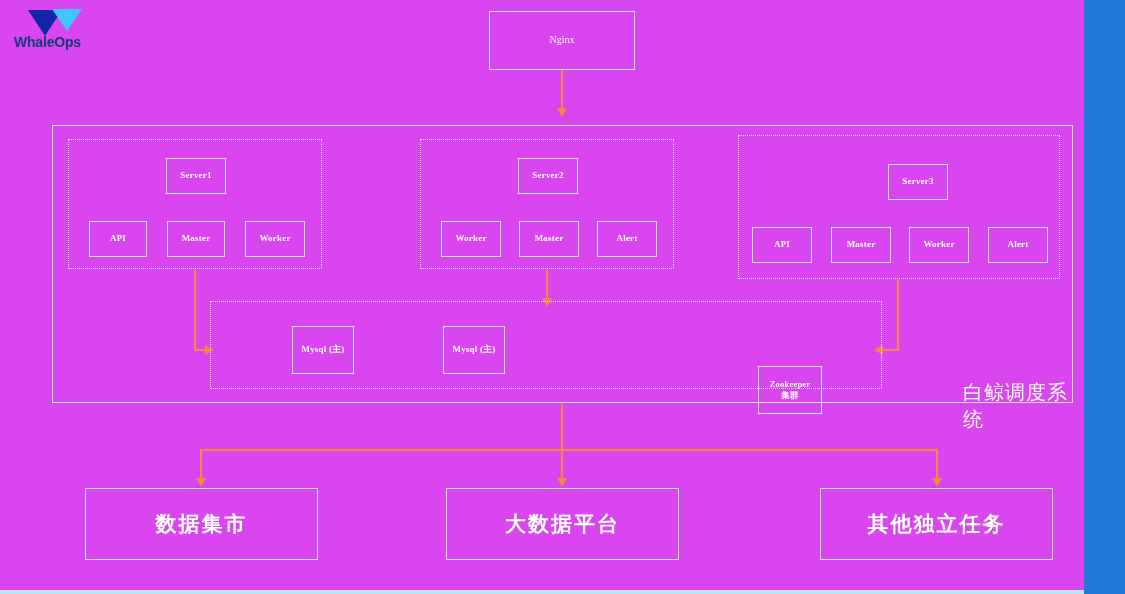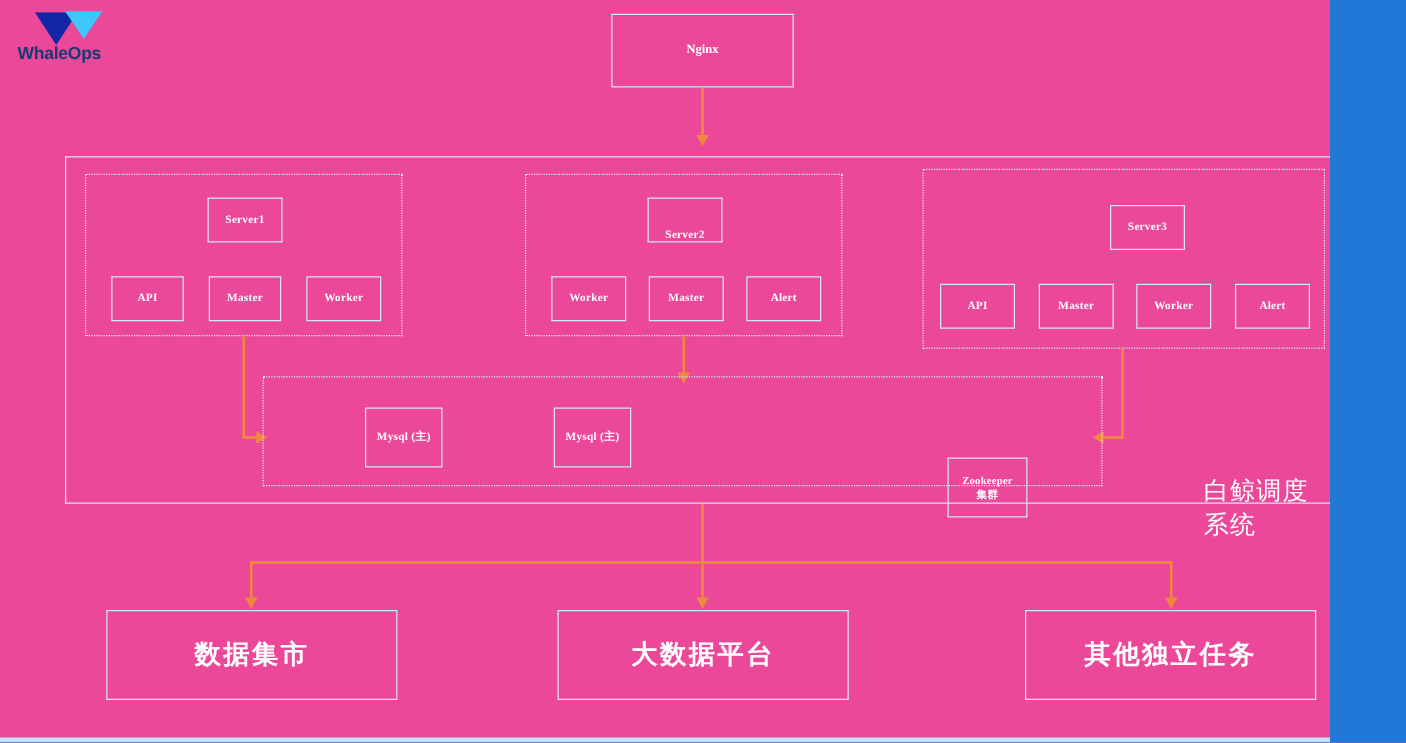--- a/index.html
+++ b/index.html
@@ -4,23 +4,24 @@
 <style>
   html, body {
     margin: 0;
     padding: 0;
     background: #2079d6;
   }
   #canvas {
     position: relative;
     width: 1064px;
     height: 594px;
-    background: #ec4899;
+    background: #d946ef;
     font-family: "Liberation Serif", "DejaVu Serif", serif;
     overflow: hidden;
+    padding-left: 20px;
   }
   .bottom-strip {
     position: absolute;
     left: 0;
     bottom: 0;
     width: 1125px;
     height: 4px;
     background: #bfe4f7;
   }
 
@@ -68,21 +69,21 @@
     align-items: center;
     justify-content: center;
     text-align: center;
     line-height: 1.25;
   }
   .node {
     font-size: 9px;
     font-weight: 700;
     letter-spacing: 0.2px;
   }
-  .nginx-box { font-size: 10px; font-weight: 700; }
+  .nginx-box { font-size: 10px; font-weight: 400; }
 
   .group {
     position: absolute;
     box-sizing: border-box;
     border: 1px dotted #d5eafc;
   }
   .outer-frame {
     position: absolute;
     box-sizing: border-box;
     border: 1px solid #cfe6fb;
@@ -166,21 +167,21 @@
   </div>
   <div class="box node" style="left:245px; top:221px; width:60px; height:36px;">
     <span>Worker</span>
   </div>
 
   <div class="ln ln-v" style="left:194px; top:269px; height:81px;"></div>
   <div class="ln ln-h" style="left:194px; top:349px; width:16px;"></div>
   <div class="arrow-right" style="left:205px; top:345px;"></div>
 
   <div class="group" style="left:420px; top:139px; width:254px; height:130px;"></div>
-  <div class="box node" style="left:518px; top:158px; width:60px; height:36px;align-items:flex-end;">
+  <div class="box node" style="left:518px; top:158px; width:60px; height:36px;">
     <span>Server2</span>
   </div>
   <div class="box node" style="left:441px; top:221px; width:60px; height:36px;">
     <span>Worker</span>
   </div>
   <div class="box node" style="left:519px; top:221px; width:60px; height:36px;">
     <span>Master</span>
   </div>
   <div class="box node" style="left:597px; top:221px; width:60px; height:36px;">
     <span>Alert</span>

